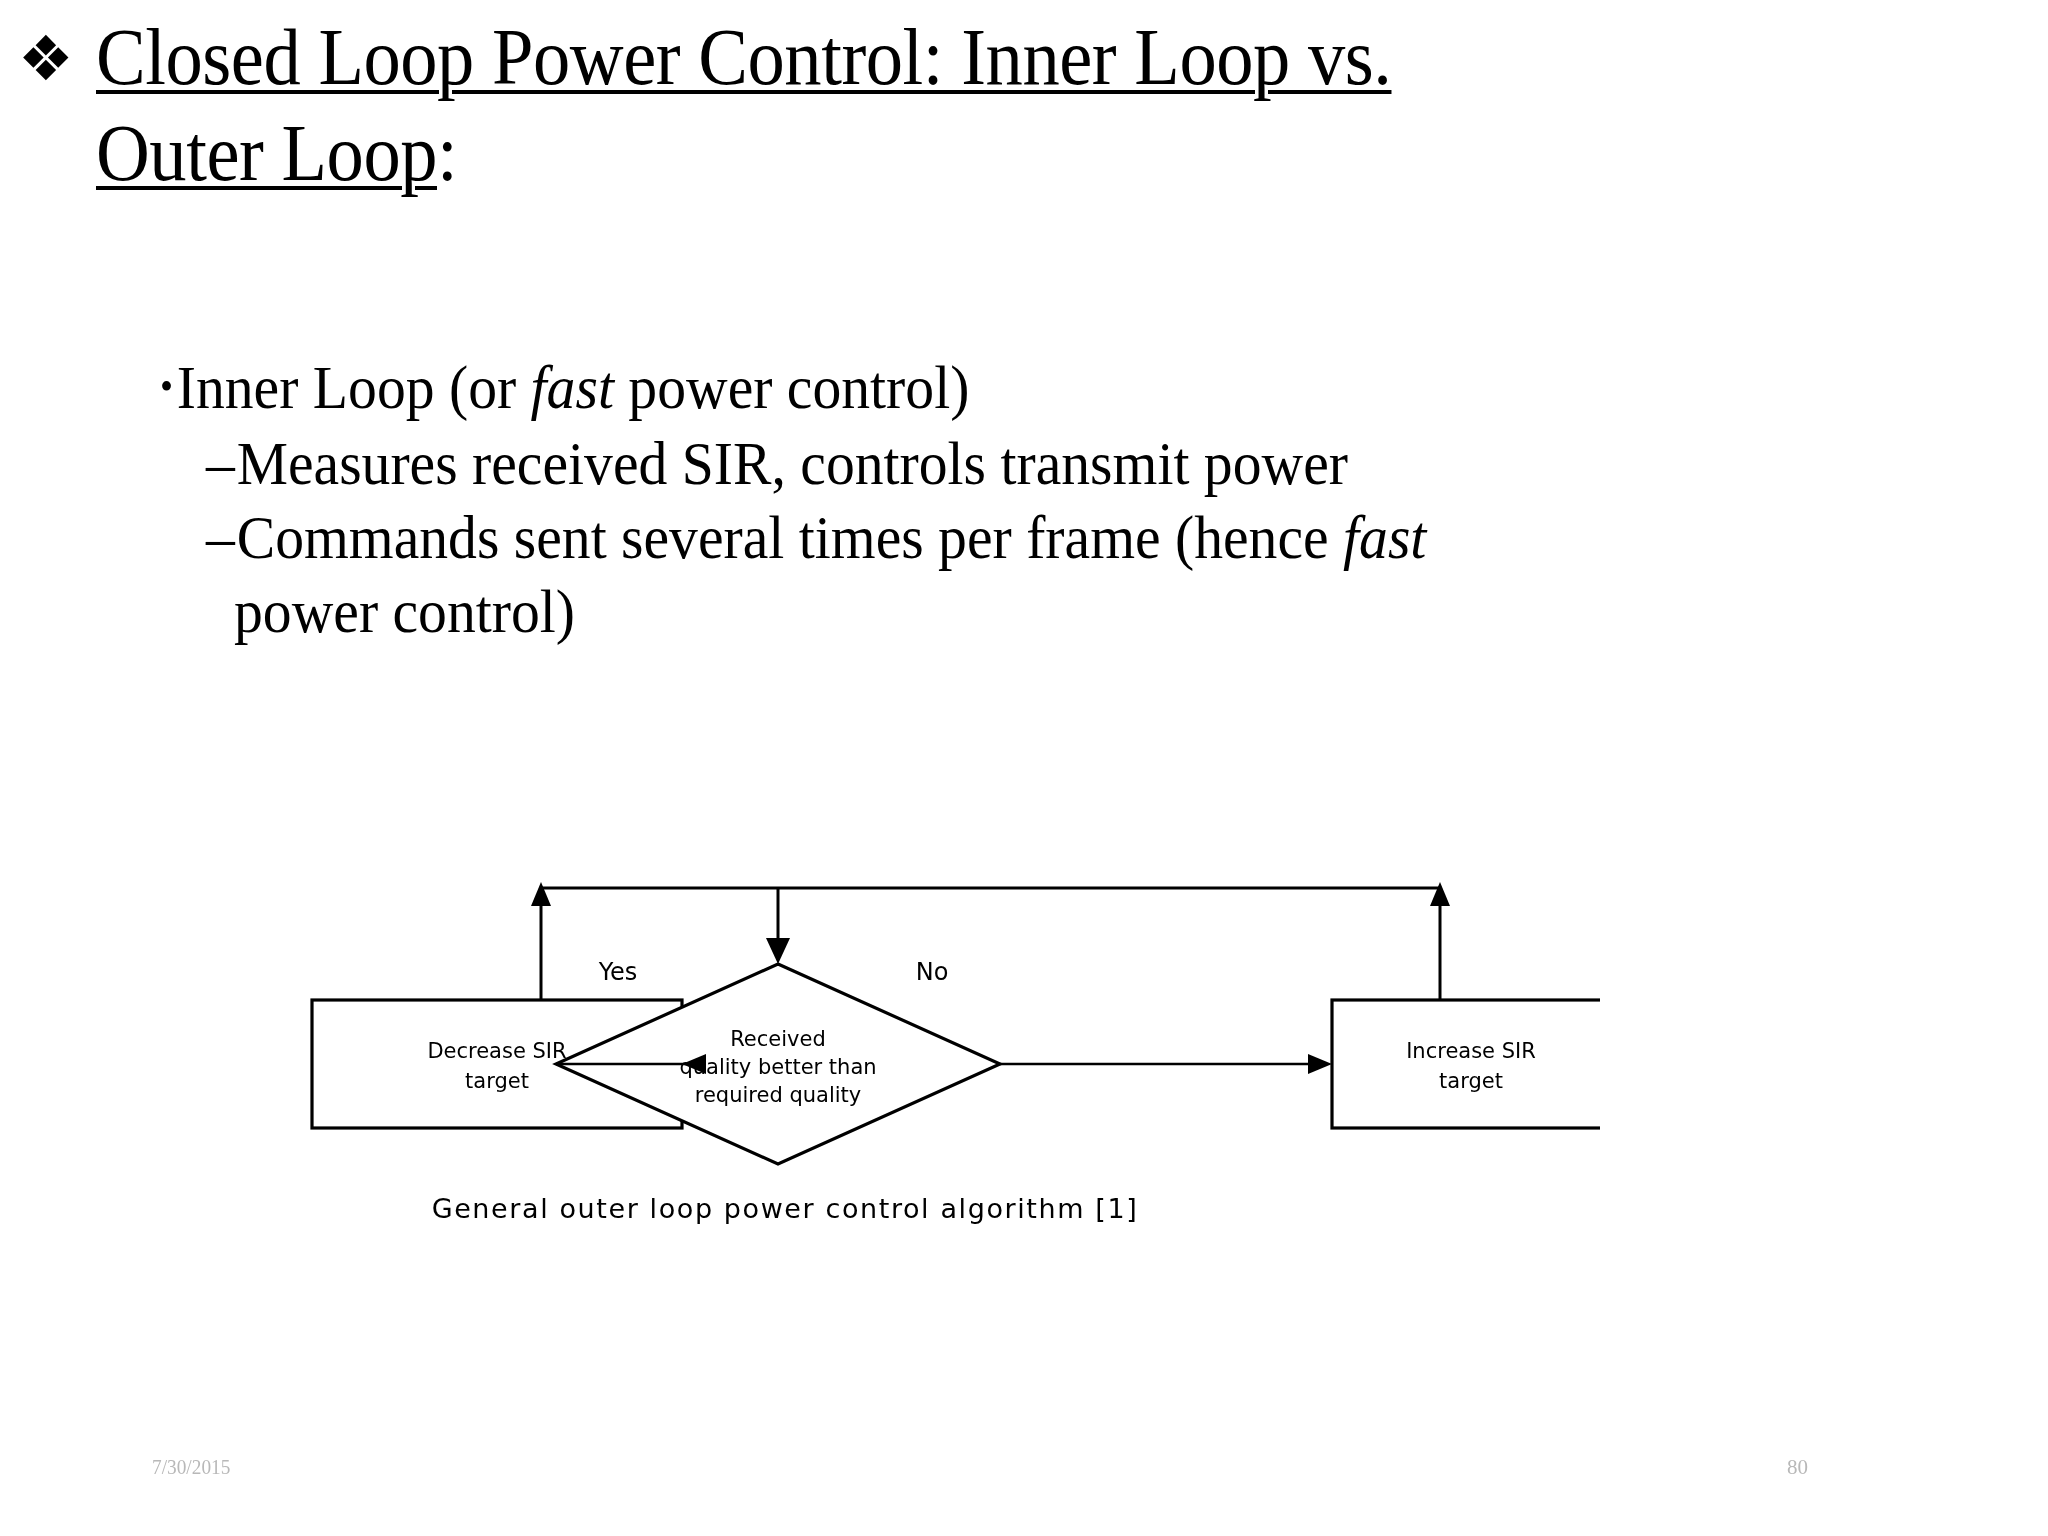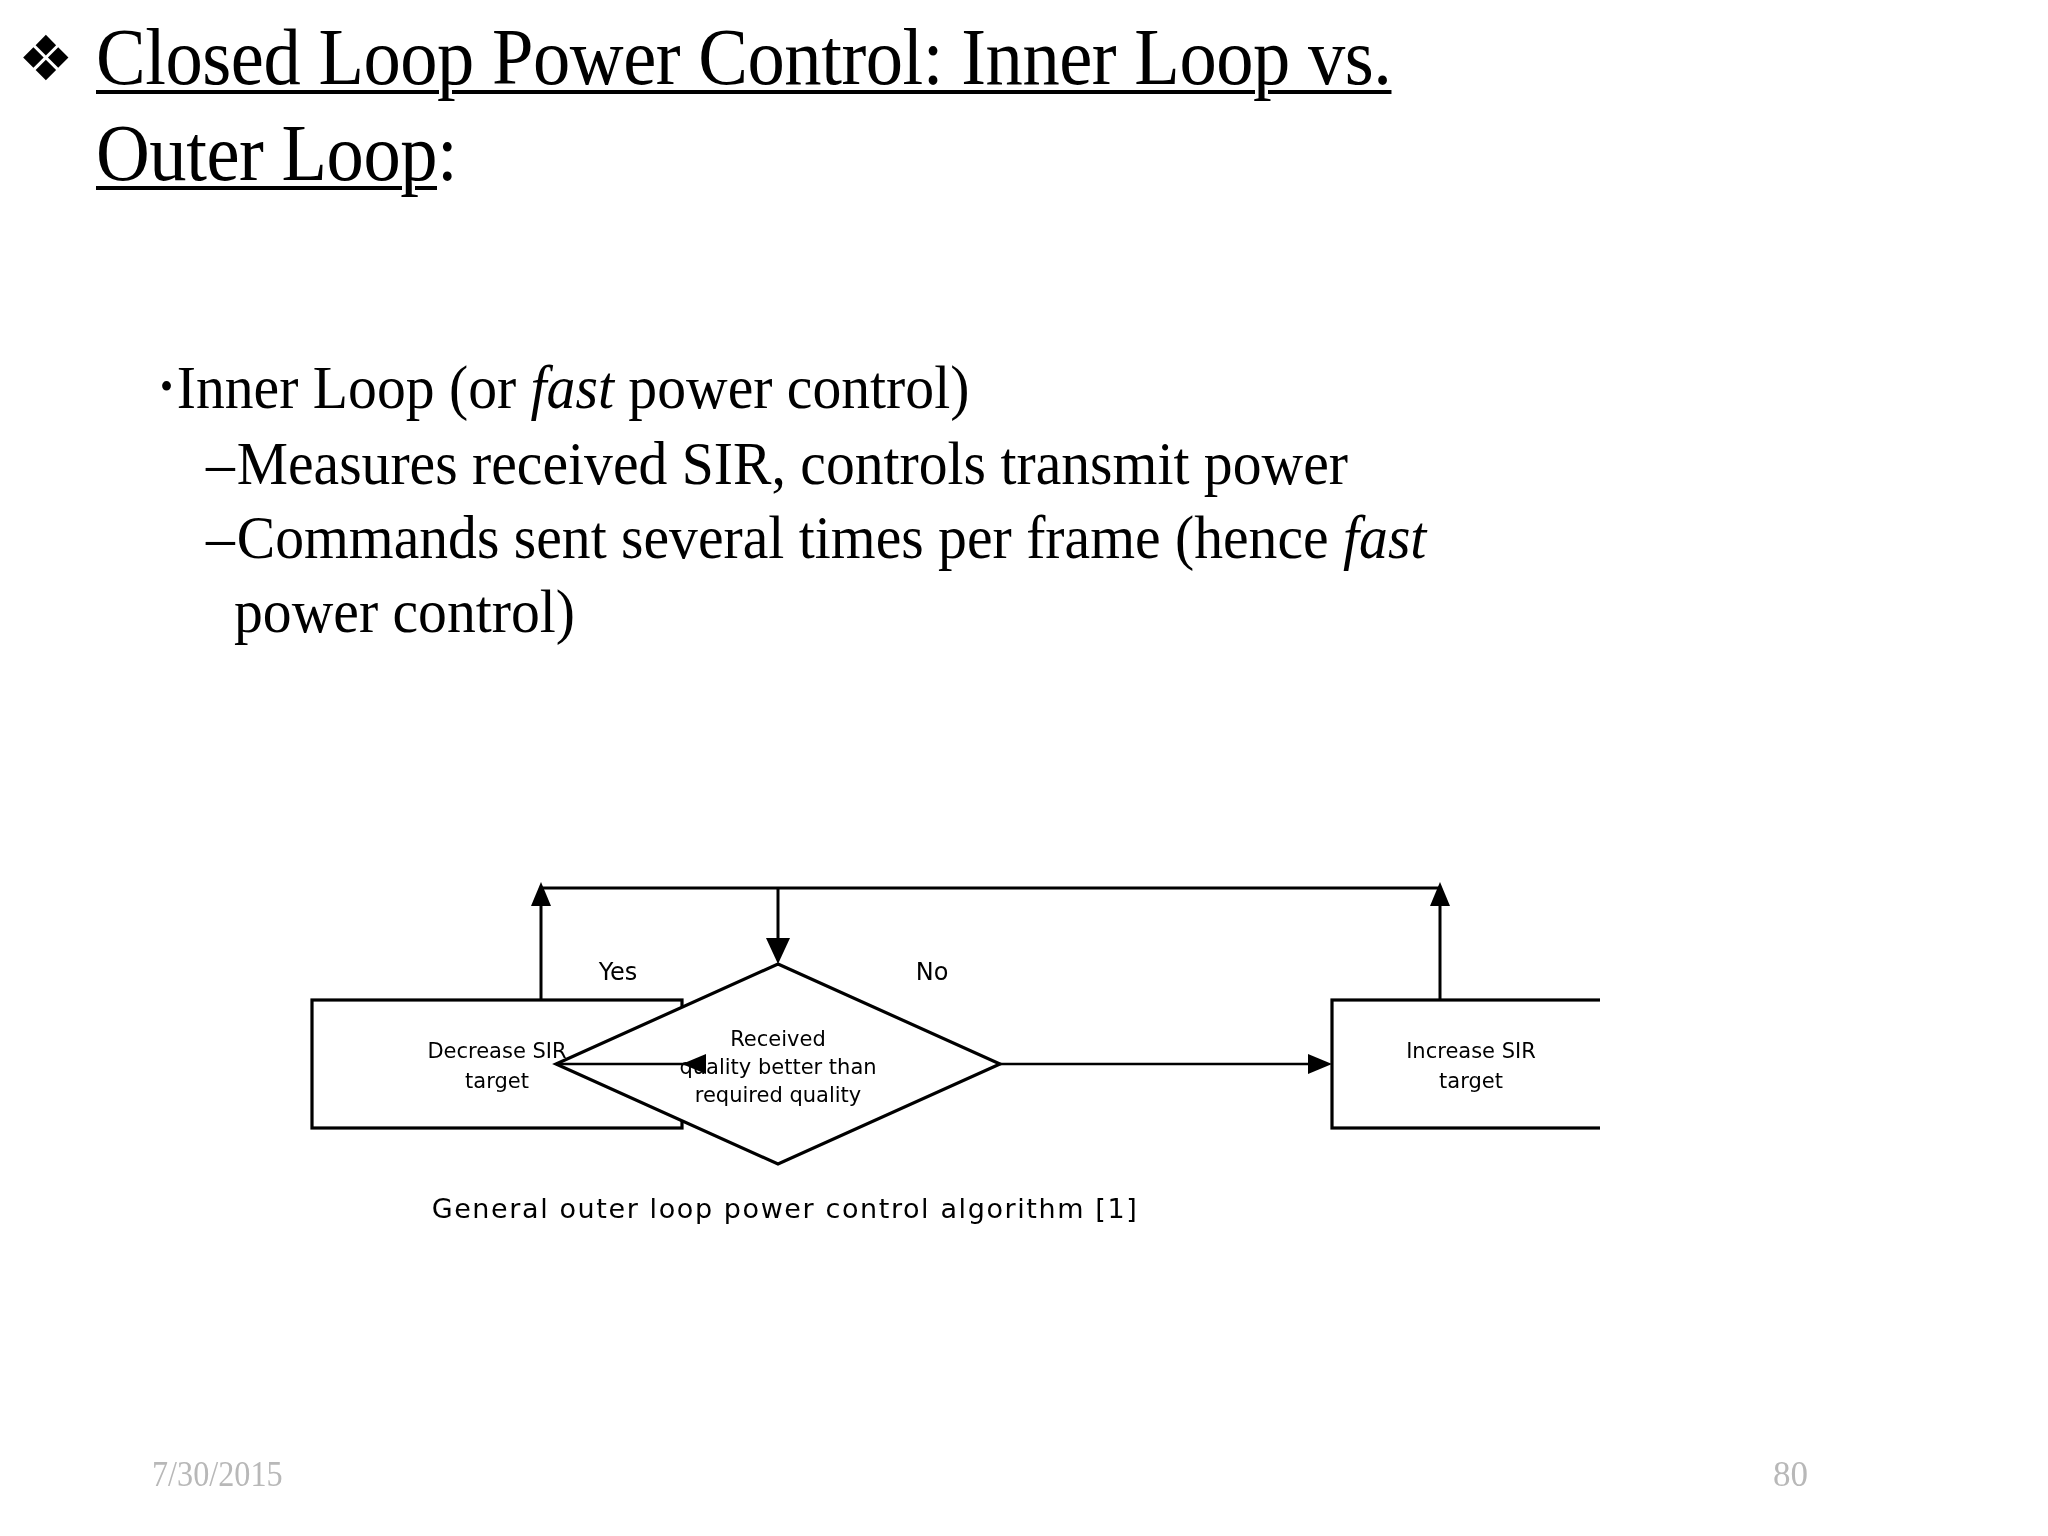--- a/index.html
+++ b/index.html
@@ -89,21 +89,21 @@
   }
   .fc-line{stroke:#000000;stroke-width:3;fill:none;}
   .fc-thin{stroke:#000000;stroke-width:2.4;fill:none;}
   .fc-shape{stroke:#000000;stroke-width:3.2;fill:#ffffff;}
 
   
   #footer{
     position:absolute;left:0;top:1455px;width:1933px;height:50px;
     font-family:"Liberation Serif","DejaVu Serif",serif;
     color:#b8b8b8;
-    font-size:35px;
+    font-size:21px;
   }
   #footer-date{position:absolute;left:152px;top:0;transform:scaleX(0.92);transform-origin:left top;}
   #footer-center{position:absolute;left:0;top:0;width:2048px;text-align:center;}
   #footer-center span{display:inline-block;transform:scaleX(0.92);}
   #footer-page{position:absolute;right:125px;top:0;}
 </style>
 </head>
 <body>
 
 <div id="title-block">

